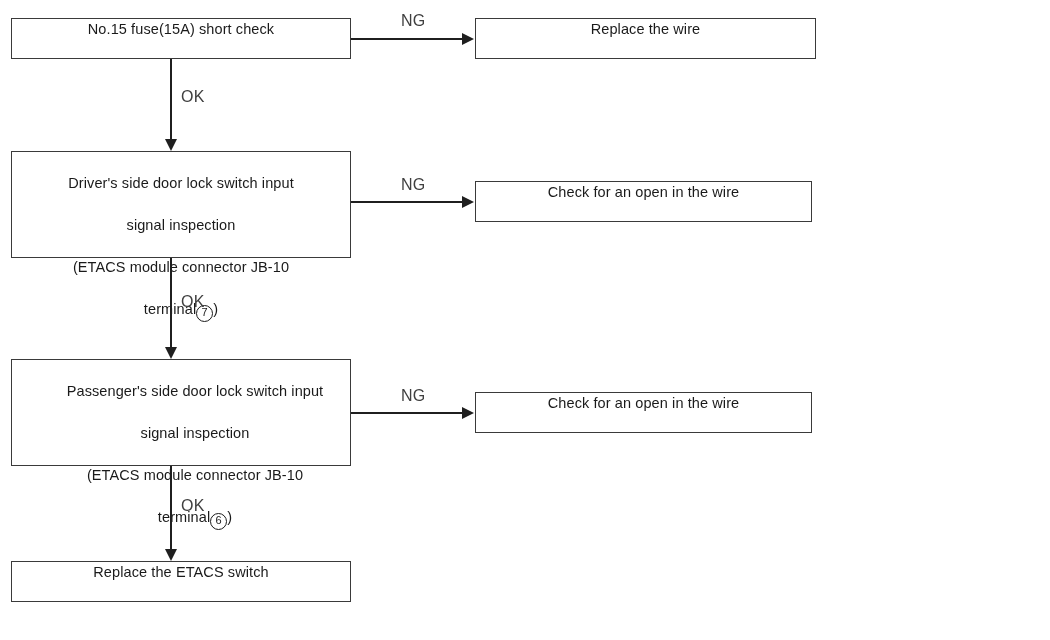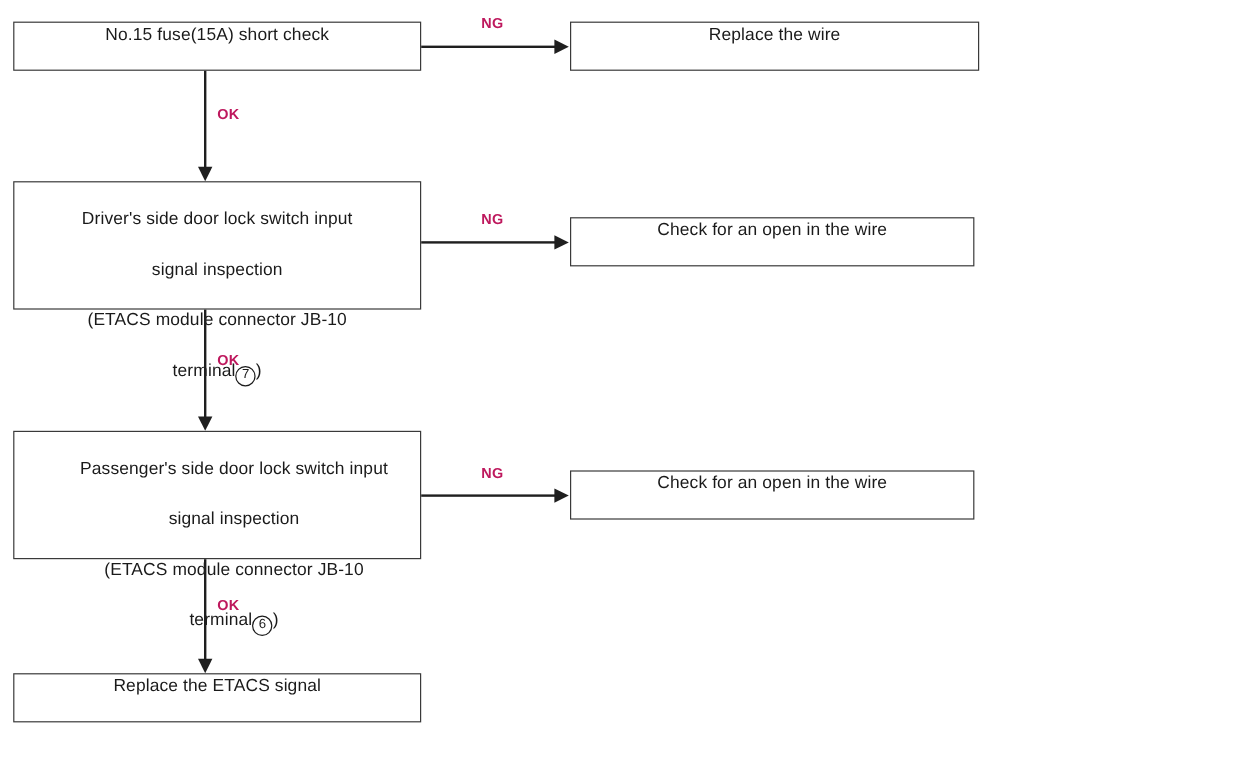--- a/index.html
+++ b/index.html
@@ -63,23 +63,23 @@
   .arrow-right {
     position: absolute;
     width: 0; height: 0;
     border-top: 6px solid transparent;
     border-bottom: 6px solid transparent;
     border-left: 12px solid #1f1f1f;
   }
 
   .edge-label {
     position: absolute;
-    font-size: 12px;
-    font-weight: bold;
-    color: #be185d;
+    font-size: 16px;
+    font-weight: normal;
+    color: #404040;
     letter-spacing: 0.3px;
   }
 
   
   #vline-ok-1 { left: 170px; top: 59px;  height: 82px; }
   #arrow-ok-1 { left: 165px; top: 139px; }
   #label-ok-1 { left: 181px; top: 88px; }
 
   #vline-ok-2 { left: 170px; top: 258px; height: 91px; }
   #arrow-ok-2 { left: 165px; top: 347px; }
@@ -171,16 +171,16 @@
 
   <div class="node" id="node-open-wire-2">
     <span class="txt">Check for an open in the wire</span>
   </div>
 
   <div class="line vline" id="vline-ok-3"></div>
   <div class="arrow-down" id="arrow-ok-3"></div>
   <div class="edge-label" id="label-ok-3">OK</div>
 
   <div class="node" id="node-replace-etacs">
-    <span class="txt">Replace the ETACS signal</span>
+    <span class="txt">Replace the ETACS switch</span>
   </div>
 
 </div>
 
 </body></html>

